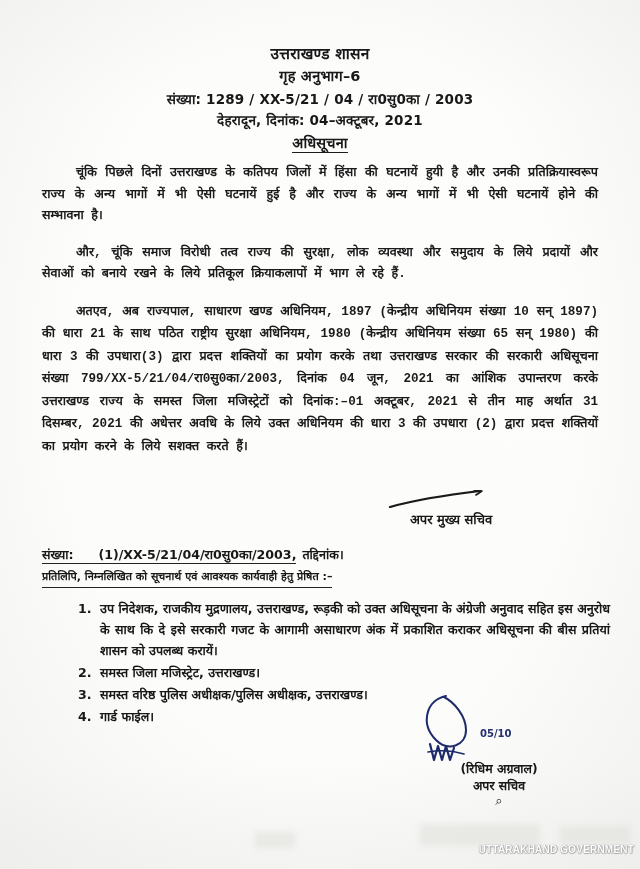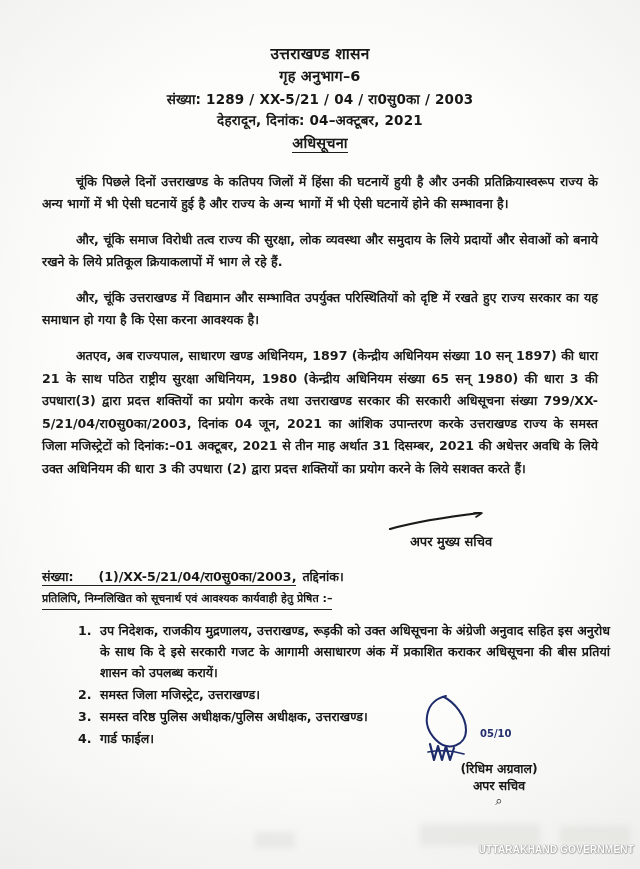--- a/index.html
+++ b/index.html
@@ -263,24 +263,23 @@
   <div class="smudge" style="left:560px; top:826px; width:70px; height:18px;"></div>
 
   <div id="content">
 
     <div class="hdr hdr-line1">उत्तराखण्ड शासन</div>
     <div class="hdr hdr-line2">गृह अनुभाग–6</div>
     <div class="hdr hdr-num">संख्या: 1289 / XX-5/21 / 04 / रा0सु0का / 2003</div>
     <div class="hdr hdr-place">देहरादून, दिनांक: 04–अक्टूबर, 2021</div>
     <div class="hdr hdr-title"><span>अधिसूचना</span></div>
 
-    <div class="body-wrap" style="margin-top:18px;">
+    <div class="body-wrap" style="margin-top:10px;font-family:Liberation Mono, monospace;">
       <p class="para">चूंकि पिछले दिनों उत्तराखण्ड के कतिपय जिलों में हिंसा की घटनायें हुयी है और उनकी प्रतिक्रियास्वरूप राज्य के अन्य भागों में भी ऐसी घटनायें हुई है और राज्य के अन्य भागों में भी ऐसी घटनायें होने की सम्भावना है।</p>
       <p class="para">और, चूंकि समाज विरोधी तत्व राज्य की सुरक्षा, लोक व्यवस्था और समुदाय के लिये प्रदायों और सेवाओं को बनाये रखने के लिये प्रतिकूल क्रियाकलापों में भाग ले रहे हैं.</p>
-      <p class="para">और, चूंकि उत्तराखण्ड में विद्यमान और सम्भावित उपर्युक्त परिस्थितियों को दृष्टि में रखते हुए राज्य सरकार का यह समाधान हो गया है कि ऐसा करना आवश्यक है।</p>
       <p class="para p4">अतएव, अब राज्यपाल, साधारण खण्ड अधिनियम, 1897 (केन्द्रीय अधिनियम संख्या 10 सन् 1897) की धारा 21 के साथ पठित राष्ट्रीय सुरक्षा अधिनियम, 1980 (केन्द्रीय अधिनियम संख्या 65 सन् 1980) की धारा 3 की उपधारा(3) द्वारा प्रदत्त शक्तियों का प्रयोग करके तथा उत्तराखण्ड सरकार की सरकारी अधिसूचना संख्या 799/XX-5/21/04/रा0सु0का/2003, दिनांक 04 जून, 2021 का आंशिक उपान्तरण करके उत्तराखण्ड राज्य के समस्त जिला मजिस्ट्रेटों को दिनांक:–01 अक्टूबर, 2021 से तीन माह अर्थात 31 दिसम्बर, 2021 की अधेत्तर अवधि के लिये उक्त अधिनियम की धारा 3 की उपधारा (2) द्वारा प्रदत्त शक्तियों का प्रयोग करने के लिये सशक्त करते हैं।</p>
     </div>
 
     <div class="sig-block-1">
       <div class="sig-mark">
         <svg class="stroke" viewBox="0 0 96 18">
           <path d="M2 17 C 20 12, 50 6, 92 1" stroke="#1a1a1a" stroke-width="2.2" fill="none" stroke-linecap="round"></path>
           <path d="M86 0 L 94 1 L 88 5" stroke="#1a1a1a" stroke-width="1.6" fill="none" stroke-linecap="round" stroke-linejoin="round"></path>
         </svg>
       </div>

